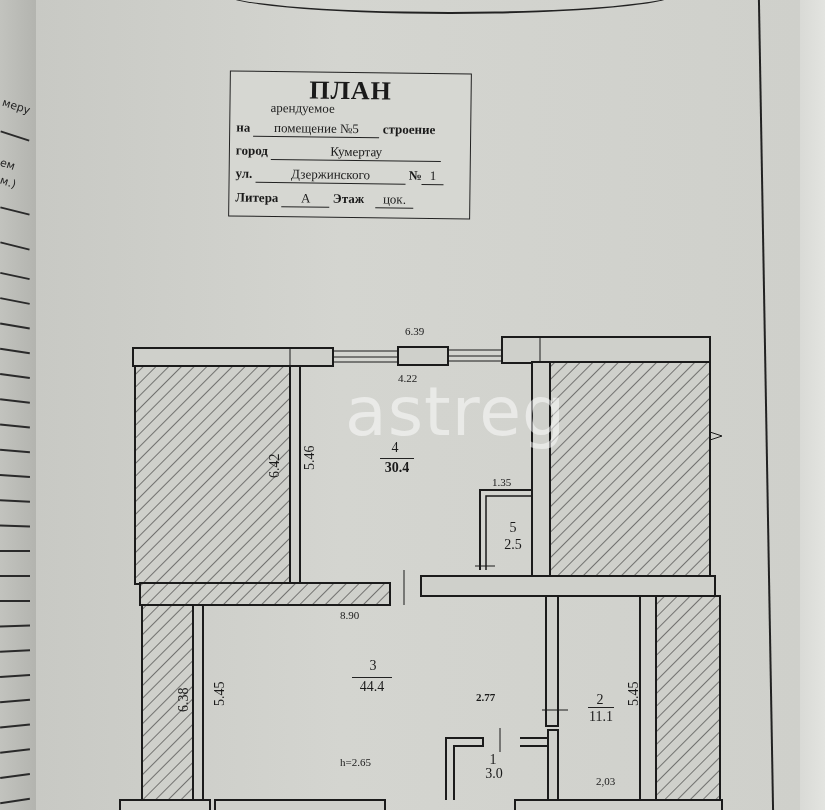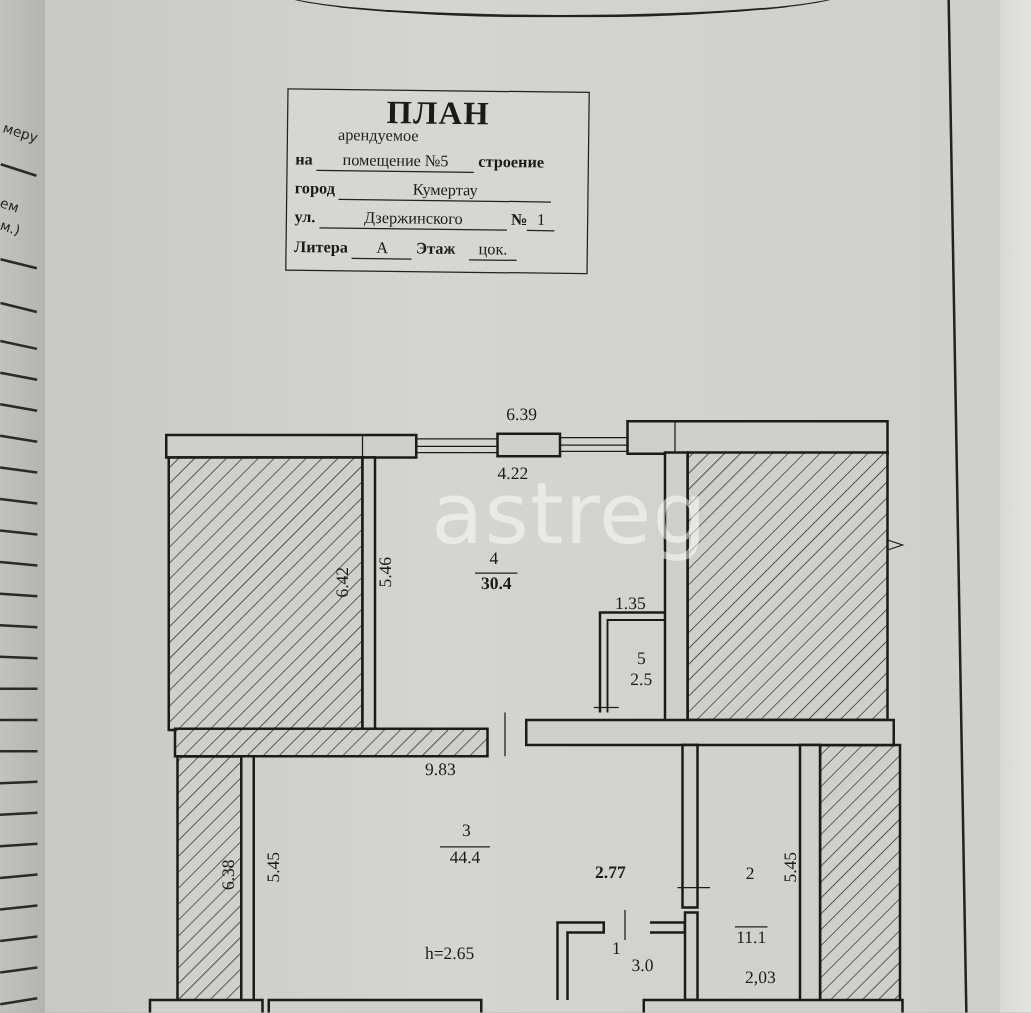--- a/index.html
+++ b/index.html
@@ -10,21 +10,21 @@
   .page { position:absolute; left:36px; top:0; width:764px; height:810px; background:linear-gradient(90deg,#c8c9c4,#d4d5d0 40%,#cfd0cb); }
   .page-edge { position:absolute; left:800px; top:0; width:25px; height:810px; background:linear-gradient(90deg,#d9dad6,#e3e4e0); }
   .border-line { position:absolute; left:765px; top:0; width:2px; height:810px; background:#222; transform:skewX(1deg); }
   .top-curve { position:absolute; left:220px; top:-30px; width:460px; height:42px; border-bottom:2px solid #222; border-radius:0 0 50% 50%; }
   .stamp { position:absolute; left:229px; top:72px; width:240px; height:144px; border:1.5px solid #222; background:#d6d7d2; transform:rotate(0.7deg); }
   .stamp .title { position:absolute; left:0; right:0; top:3px; text-align:center; font-weight:bold; font-size:26px; letter-spacing:1px; color:#1a1a1a; }
   .stamp .sub { position:absolute; left:40px; top:28px; font-size:13px; color:#222; }
   .stamp .row { position:absolute; left:6px; font-size:13px; font-weight:bold; color:#1a1a1a; white-space:nowrap; }
   .stamp .u { display:inline-block; border-bottom:1px solid #222; text-align:center; font-weight:normal; font-size:13px; }
   .plan { position:absolute; left:0; top:0; width:825px; height:810px; }
-  .dim { position:absolute; font-size:14px; color:#1a1a1a; white-space:nowrap; }
+  .dim { position:absolute; font-size:11px; color:#1a1a1a; white-space:nowrap; }
   .vdim { position:absolute; font-size:14px; color:#1a1a1a; transform:rotate(-90deg); transform-origin:left top; white-space:nowrap; }
   .room-num { position:absolute; font-size:14px; color:#1a1a1a; text-align:center; }
   .room-area { position:absolute; font-size:14px; color:#1a1a1a; text-align:center; border-top:1px solid #222; padding-top:1px; }
   .watermark { position:absolute; left:345px; top:372px; font-family:"DejaVu Sans", sans-serif; font-size:68px; color:rgba(255,255,255,0.5); letter-spacing:1px; }
 </style>
 </head>
 <body>
 
 <div class="page-left">
   <div class="left-text" style="left:2px;top:100px;">меру</div>
@@ -143,30 +143,30 @@
   </g>
 </svg>
 
 <div class="watermark">astreg</div>
 
 <div class="dim" style="left:405px;top:325px;">6.39</div>
 <div class="dim" style="left:398px;top:372px;">4.22</div>
 <div class="vdim" style="left:267px;top:478px;">6.42</div>
 <div class="vdim" style="left:302px;top:470px;">5.46</div>
 <div class="dim" style="left:492px;top:476px;">1.35</div>
-<div class="dim" style="left:340px;top:609px;">9.83</div>
+<div class="dim" style="left:340px;top:609px;">8.90</div>
 <div class="vdim" style="left:176px;top:712px;">6.38</div>
 <div class="vdim" style="left:212px;top:706px;">5.45</div>
 <div class="vdim" style="left:626px;top:706px;">5.45</div>
 <div class="dim" style="left:476px;top:691px;font-weight:bold;">2.77</div>
 <div class="dim" style="left:596px;top:775px;">2,03</div>
 <div class="dim" style="left:340px;top:756px;">h=2.65</div>
 
 <div class="room-num" style="left:380px;top:440px;width:30px;">4</div>
 <div class="room-area" style="left:380px;top:458px;width:34px;font-weight:bold;">30.4</div>
 <div class="room-num" style="left:505px;top:520px;width:16px;">5</div>
 <div class="room-area" style="left:501px;top:536px;width:24px;border-top:none;">2.5</div>
 <div class="room-num" style="left:358px;top:658px;width:30px;">3</div>
 <div class="room-area" style="left:352px;top:677px;width:40px;">44.4</div>
 <div class="room-num" style="left:592px;top:692px;width:16px;">2</div>
-<div class="room-area" style="left:588px;top:741px;width:26px;">11.1</div>
+<div class="room-area" style="left:588px;top:707px;width:26px;">11.1</div>
 <div class="room-num" style="left:485px;top:752px;width:16px;">1</div>
-<div class="room-area" style="left:480px;top:765px;width:28px;border-top:none;margin-left:20px;">3.0</div>
+<div class="room-area" style="left:480px;top:765px;width:28px;border-top:none;">3.0</div>
 
 </body></html>

